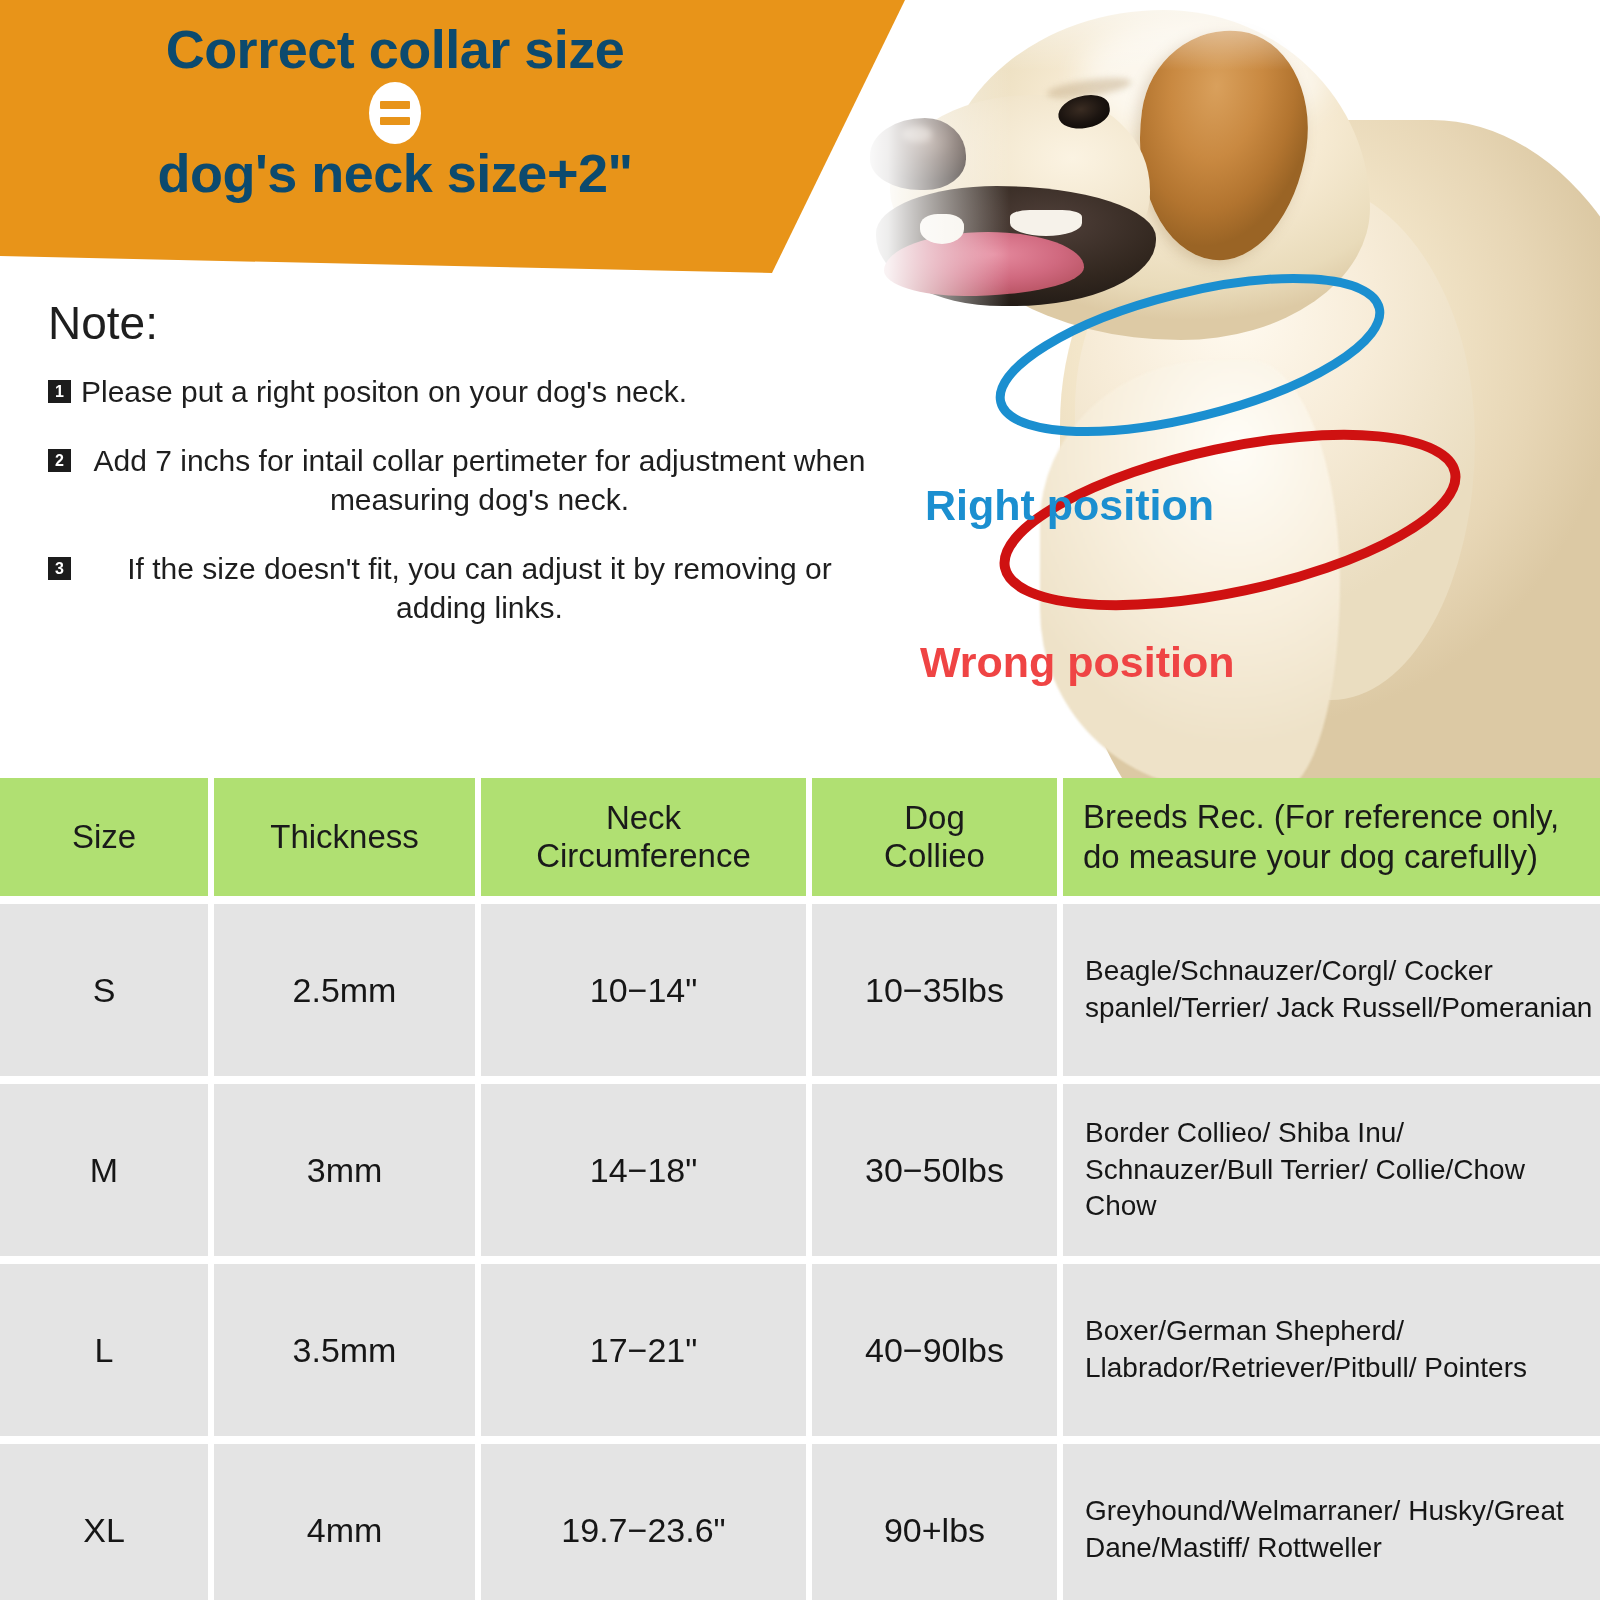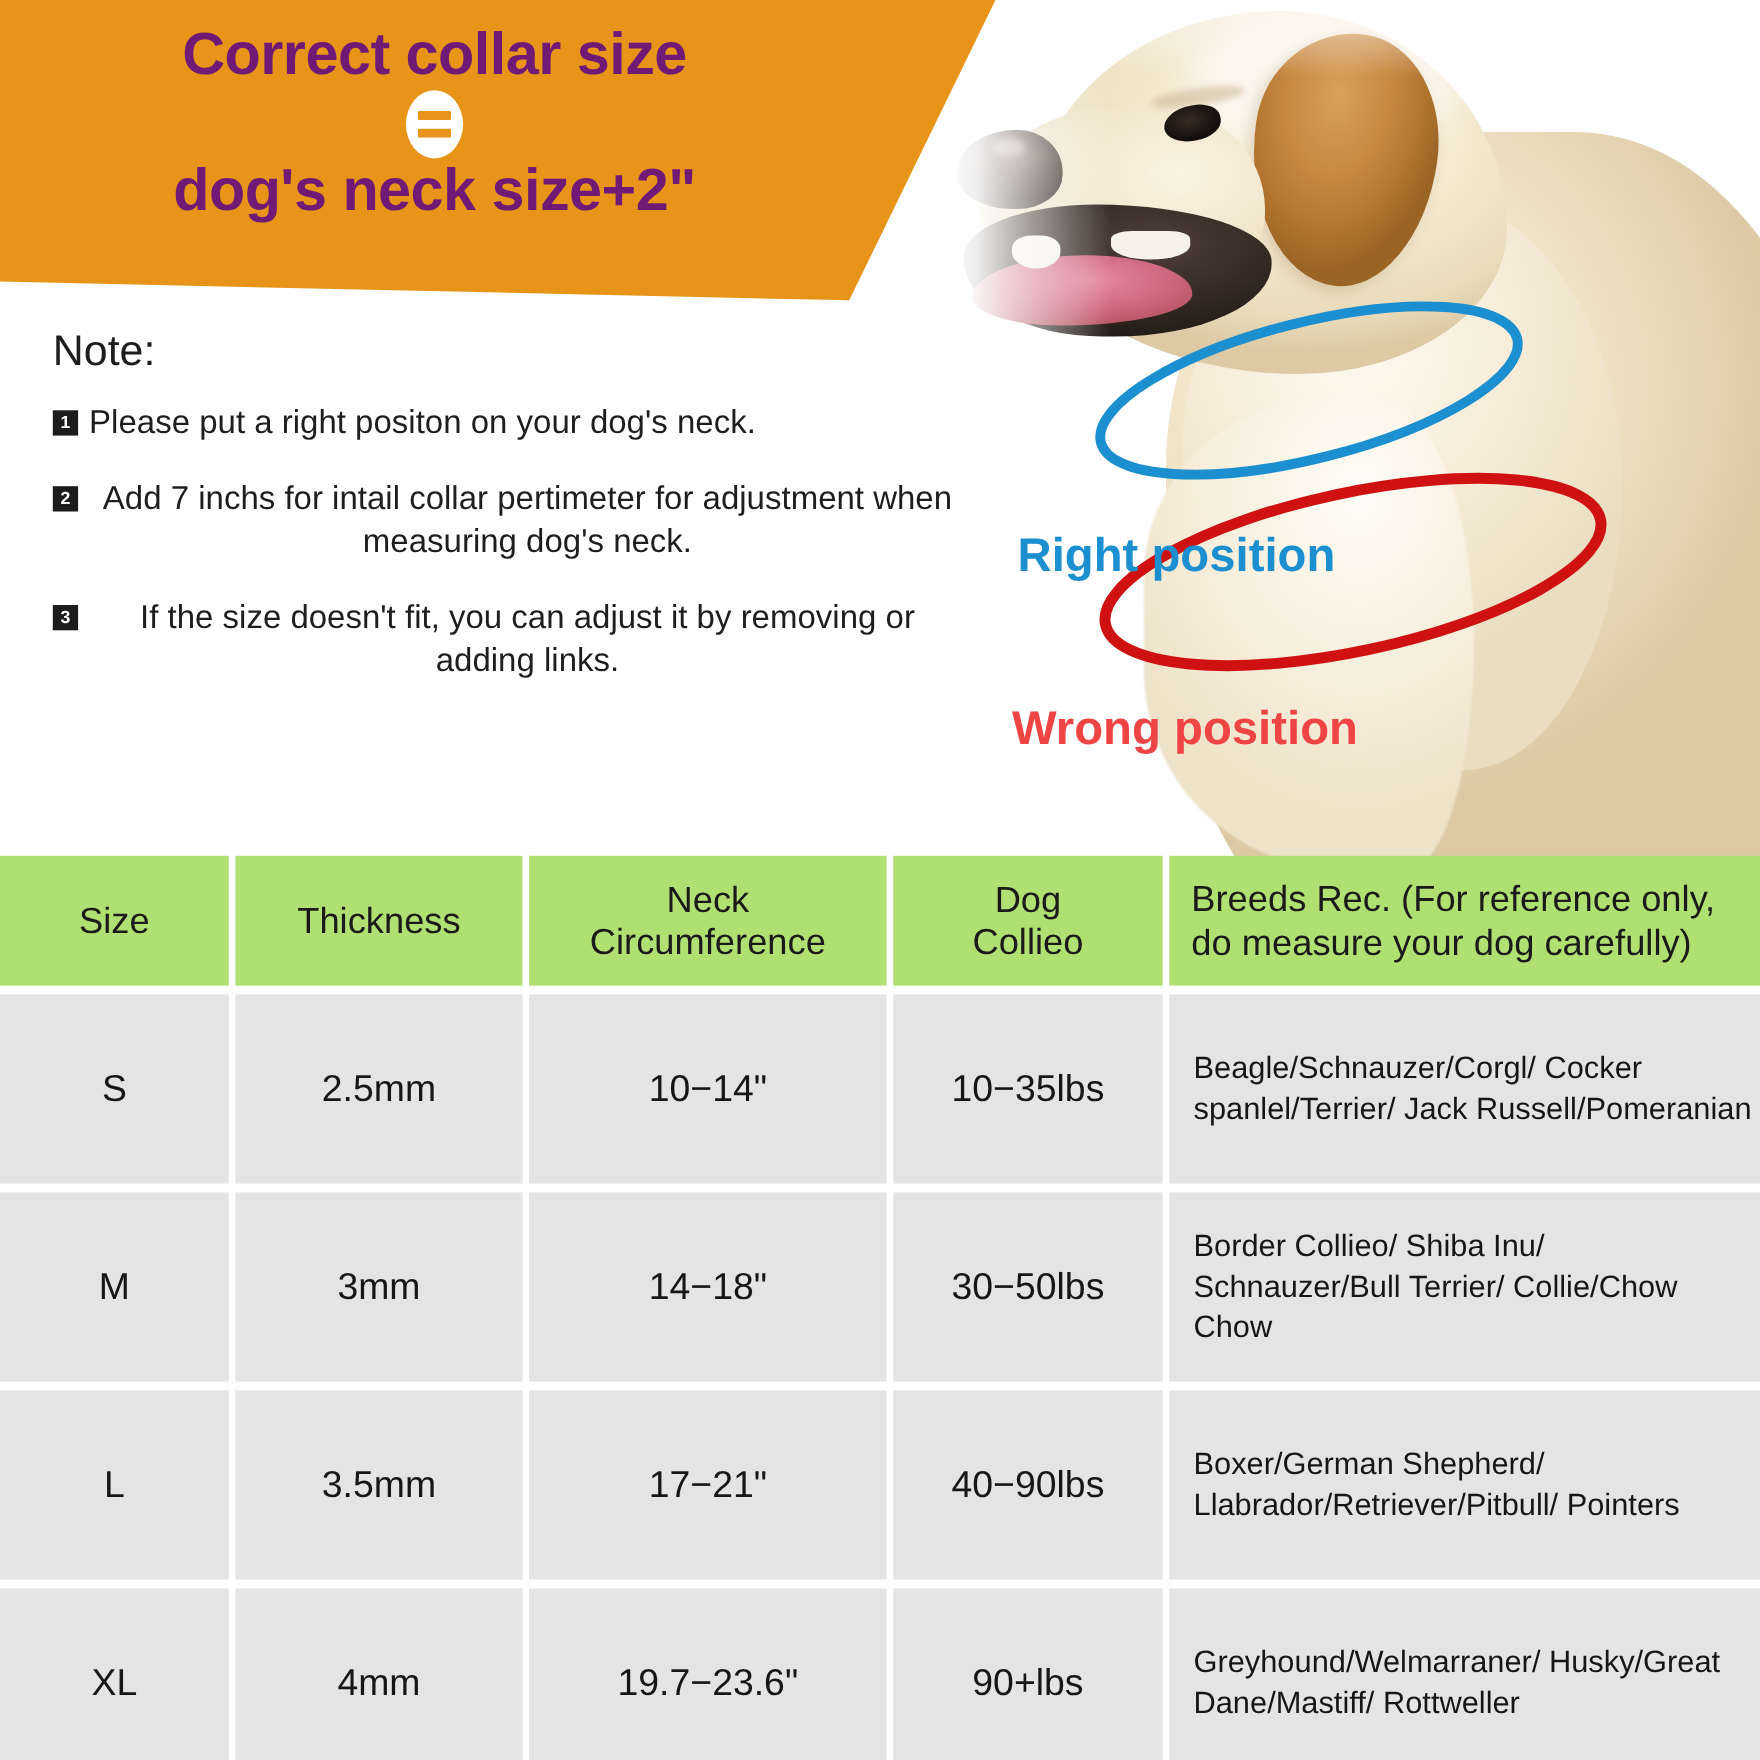--- a/index.html
+++ b/index.html
@@ -141,21 +141,21 @@
   #header-banner {
     position: absolute;
     left: 0; top: 0; width: 920px; height: 290px;
     z-index: 5;
   }
   #header-banner svg { display: block; }
   .banner-text {
     position: absolute;
     left: 0; top: 0; width: 790px;
     text-align: center;
-    color: #701a75;
+    color: #0c4a6e;
     z-index: 6;
     pointer-events: none;
   }
   .banner-line1 {
     font-size: 54px; font-weight: bold; letter-spacing: -0.5px;
     line-height: 1.0; margin-top: 22px;
   }
   .banner-eq-wrap {
     display: flex; justify-content: center; align-items: center;
     margin: 6px 0 2px 0;
@@ -176,21 +176,21 @@
     line-height: 1.0;
   }
 
   
   #note-section {
     position: absolute;
     left: 48px; top: 300px; width: 830px;
     z-index: 4;
   }
   #note-title {
-    font-size: 39px; font-weight: normal; color: #1e1e1e;
+    font-size: 46px; font-weight: normal; color: #1e1e1e;
     margin: 0 0 26px 0; line-height: 1;
   }
   .note-item {
     display: flex; align-items: flex-start;
     margin-bottom: 30px;
   }
   .note-marker {
     flex: 0 0 auto;
     width: 23px; height: 23px;
     background: #1c1c1c; color: #ffffff;

